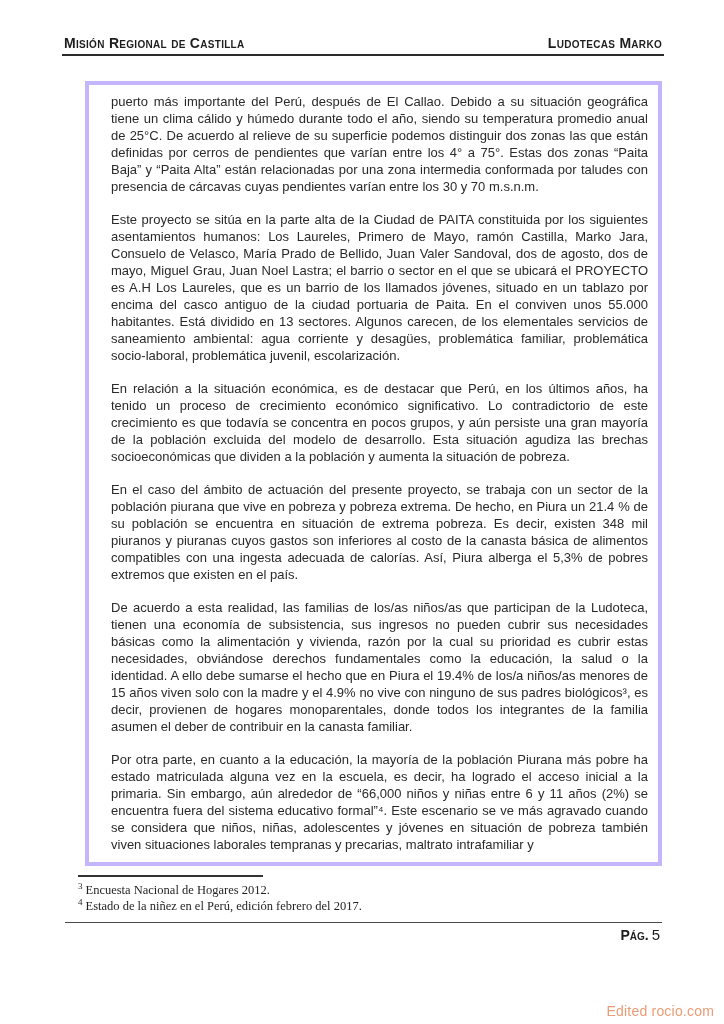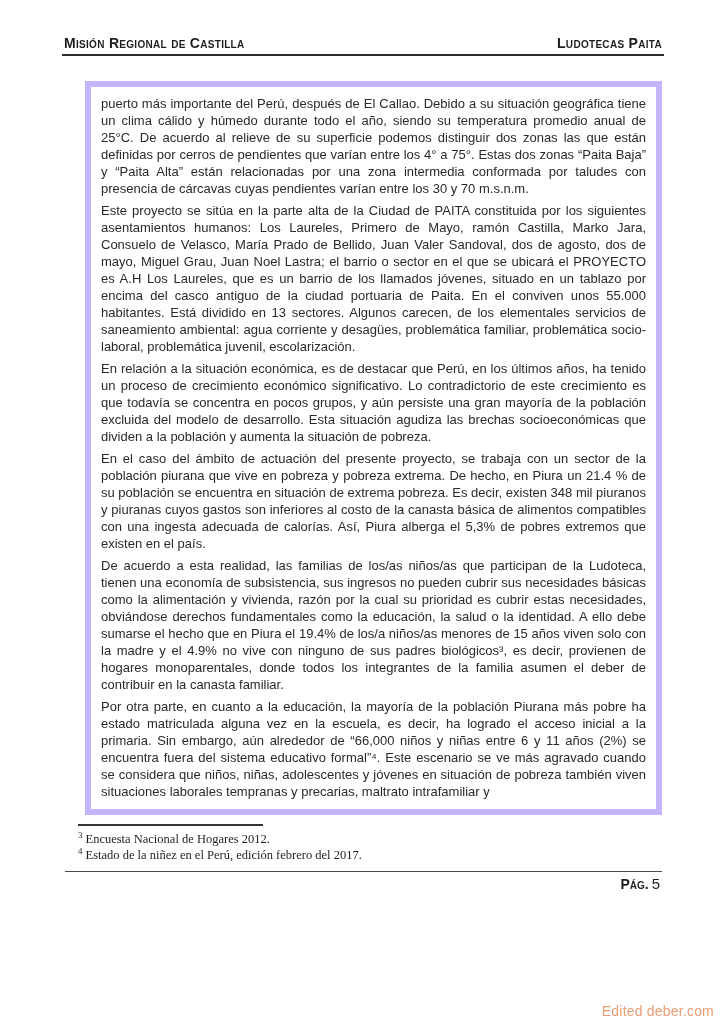--- a/index.html
+++ b/index.html
@@ -22,30 +22,30 @@
   }
   .page-header .hdr-text {
     font-variant: small-caps;
     font-weight: bold;
     font-size: 14px;
     letter-spacing: 0.3px;
     color: #1e1e1e;
   }
   .content-box {
     margin: 25px 62px 0 85px;
-    border: 6px solid #c4b5fd;
-    padding: 8px 10px 9px 10px;
+    border: 4px solid #c4b5fd;
+    padding: 8px 10px 9px 22px;
   }
   .content-box p {
     font-size: 13px;
     line-height: 17px;
     text-align: justify;
     color: #2a2a2a;
   }
-  .content-box p + p { margin-top: 5px; }
+  .content-box p + p { margin-top: 16px; }
   .footnote-block {
     margin: 9px 62px 0 78px;
     font-family: "Liberation Serif", serif;
     color: #1f1f1f;
   }
   .footnote-sep {
     width: 185px;
     border-top: 2px solid #333;
     margin-bottom: 5px;
   }
@@ -84,21 +84,21 @@
     bottom: 5px;
     font-size: 14px;
     letter-spacing: 0.2px;
   }
 </style>
 </head>
 <body>
 
 <div class="page-header">
   <span class="hdr-text">Misión Regional de Castilla</span>
-  <span class="hdr-text">Ludotecas Paita</span>
+  <span class="hdr-text">Ludotecas Marko</span>
 </div>
 
 <div class="content-box">
   <p>puerto más importante del Perú, después de El Callao. Debido a su situación geográfica tiene un clima cálido y húmedo durante todo el año, siendo su temperatura promedio anual de 25°C. De acuerdo al relieve de su superficie podemos distinguir dos zonas las que están definidas por cerros de pendientes que varían entre los 4° a 75°. Estas dos zonas “Paita Baja” y “Paita Alta” están relacionadas por una zona intermedia conformada por taludes con presencia de cárcavas cuyas pendientes varían entre los 30 y 70 m.s.n.m.</p>
   <p>Este proyecto se sitúa en la parte alta de la Ciudad de PAITA constituida por los siguientes asentamientos humanos: Los Laureles, Primero de Mayo, ramón Castilla, Marko Jara, Consuelo de Velasco, María Prado de Bellido, Juan Valer Sandoval, dos de agosto, dos de mayo, Miguel Grau, Juan Noel Lastra; el barrio o sector en el que se ubicará el PROYECTO es A.H Los Laureles, que es un barrio de los llamados jóvenes, situado en un tablazo por encima del casco antiguo de la ciudad portuaria de Paita. En el conviven unos 55.000 habitantes. Está dividido en 13 sectores. Algunos carecen, de los elementales servicios de saneamiento ambiental: agua corriente y desagües, problemática familiar, problemática socio-laboral, problemática juvenil, escolarización.</p>
   <p>En relación a la situación económica, es de destacar que Perú, en los últimos años, ha tenido un proceso de crecimiento económico significativo. Lo contradictorio de este crecimiento es que todavía se concentra en pocos grupos, y aún persiste una gran mayoría de la población excluida del modelo de desarrollo. Esta situación agudiza las brechas socioeconómicas que dividen a la población y aumenta la situación de pobreza.</p>
   <p>En el caso del ámbito de actuación del presente proyecto, se trabaja con un sector de la población piurana que vive en pobreza y pobreza extrema. De hecho, en Piura un 21.4 % de su población se encuentra en situación de extrema pobreza. Es decir, existen 348 mil piuranos y piuranas cuyos gastos son inferiores al costo de la canasta básica de alimentos compatibles con una ingesta adecuada de calorías. Así, Piura alberga el 5,3% de pobres extremos que existen en el país.</p>
   <p>De acuerdo a esta realidad, las familias de los/as niños/as que participan de la Ludoteca, tienen una economía de subsistencia, sus ingresos no pueden cubrir sus necesidades básicas como la alimentación y vivienda, razón por la cual su prioridad es cubrir estas necesidades, obviándose derechos fundamentales como la educación, la salud o la identidad. A ello debe sumarse el hecho que en Piura el 19.4% de los/a niños/as menores de 15 años viven solo con la madre y el 4.9% no vive con ninguno de sus padres biológicos³, es decir, provienen de hogares monoparentales, donde todos los integrantes de la familia asumen el deber de contribuir en la canasta familiar.</p>
   <p>Por otra parte, en cuanto a la educación, la mayoría de la población Piurana más pobre ha estado matriculada alguna vez en la escuela, es decir, ha logrado el acceso inicial a la primaria. Sin embargo, aún alrededor de “66,000 niños y niñas entre 6 y 11 años (2%) se encuentra fuera del sistema educativo formal”⁴. Este escenario se ve más agravado cuando se considera que niños, niñas, adolescentes y jóvenes en situación de pobreza también viven situaciones laborales tempranas y precarias, maltrato intrafamiliar y</p>
 </div>
@@ -111,13 +111,13 @@
   <div class="footnote-item">
     <sup>4</sup><span>Estado de la niñez en el Perú, edición febrero del 2017.</span>
   </div>
 </div>
 
 <div class="footer-rule"></div>
 <div class="footer-line">
   <span class="pg-label">Pág.</span><span class="pg-num">5</span>
 </div>
 
-<div class="watermark" style="color: rgb(232, 157, 118);">Edited deber.com</div>
+<div class="watermark" style="color: rgb(232, 157, 118);">Edited rocio.com</div>
 
 </body></html>

